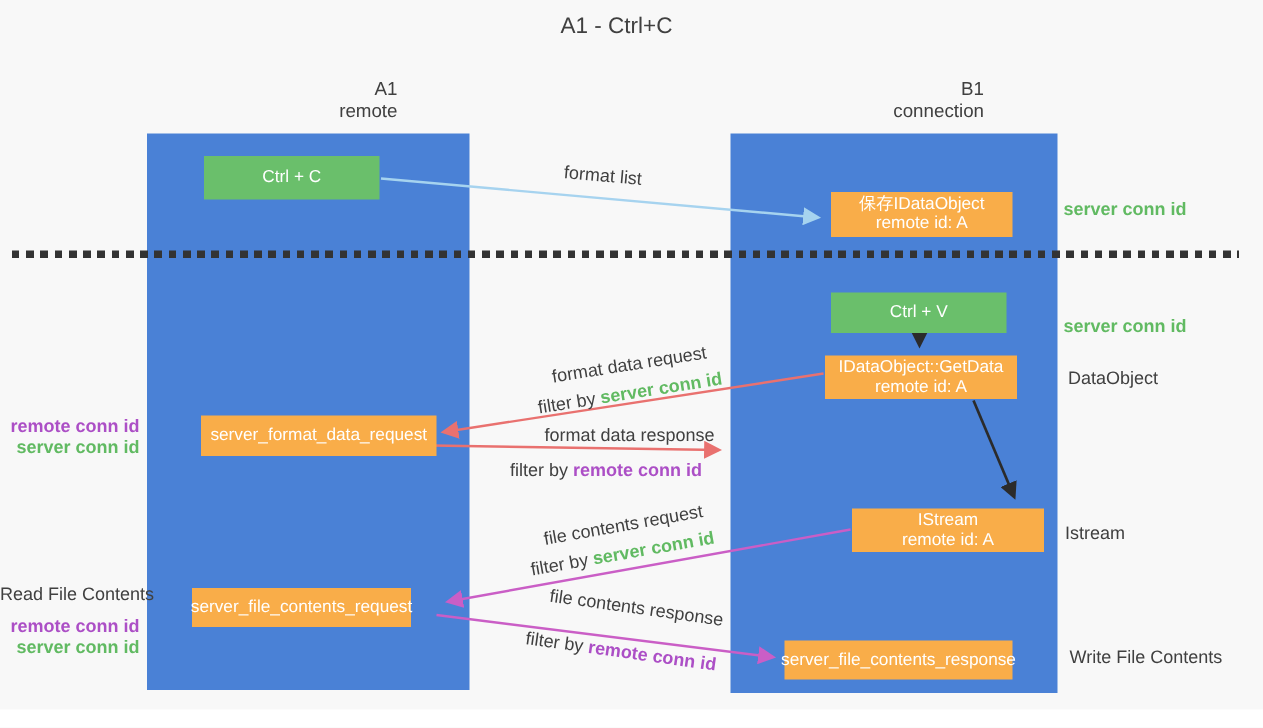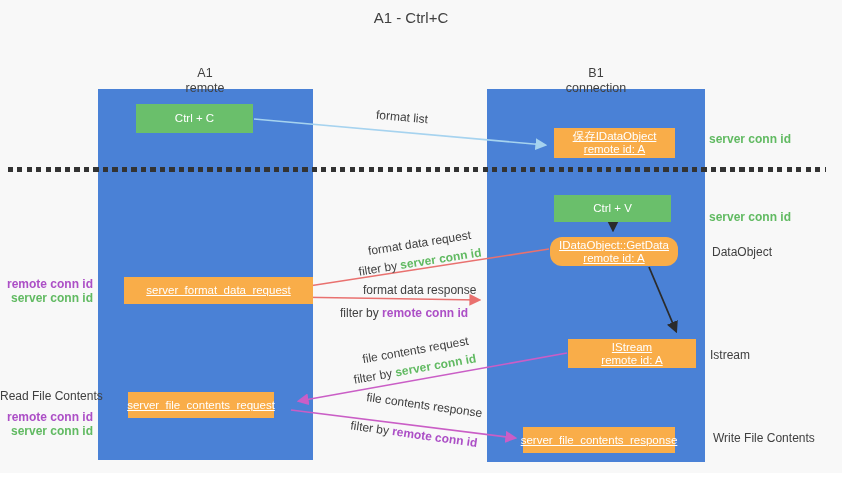--- a/index.html
+++ b/index.html
@@ -7,36 +7,36 @@
   #stage{
     position:relative;width:842px;height:485px;
     background:var(--bg);overflow:hidden;
   }
   #bottom-strip{position:absolute;left:0;top:473px;width:842px;height:12px;background:var(--white);}
   .abs{position:absolute;}
   #title{left:296px;top:8px;width:230px;text-align:center;color:var(--darktext);font-size:15px;line-height:19px;}
   .lane{top:89px;height:371px;background:var(--blue);}
   #lane-a{left:98px;width:215px;}
   #lane-b{left:487px;width:218px;height:373px;}
-  .lane-header{top:66px;width:120px;text-align:center;color:var(--darktext);font-size:12.5px;line-height:15px;}
+  .lane-header{top:52px;width:120px;text-align:right;color:var(--darktext);font-size:12.5px;line-height:15px;}
   #lane-a-header{left:145px;}
   #lane-b-header{left:536px;}
   #dotted-line{
     left:8px;top:167px;width:818px;height:5px;
     background:repeating-linear-gradient(90deg,var(--dot) 0 5px,transparent 5px 9.5px);
   }
   .node{display:flex;align-items:center;justify-content:center;text-align:center;
         color:var(--white);font-size:11.5px;line-height:13px;}
   .green-node{background:var(--green);}
-  .orange-node{background:var(--orange);text-decoration:underline;}
+  .orange-node{background:var(--orange);}
   #box-ctrl-c{left:136px;top:104px;width:117px;height:29px;}
   #box-save-idataobject{left:554px;top:128px;width:121px;height:30px;}
   #box-ctrl-v{left:554px;top:180px;width:117px;height:27px;margin-top:15px;}
-  #box-getdata{left:550px;top:237px;width:128px;height:29px;border-radius:12px;}
-  #box-format-request{left:124px;top:277px;width:189px;height:27px;}
+  #box-getdata{left:550px;top:237px;width:128px;height:29px;}
+  #box-format-request{left:134px;top:277px;width:157px;height:27px;}
   #box-format-response{left:487px;top:288px;width:158px;height:27px;}
   #box-istream{left:568px;top:339px;width:128px;height:29px;}
   #box-file-request{left:128px;top:392px;width:146px;height:26px;}
   #box-file-response{left:523px;top:427px;width:152px;height:26px;}
   .arrow-label{font-size:12px;color:var(--darktext);white-space:nowrap;text-align:center;}
   .green-t{color:var(--greentext);font-weight:bold;}
   .purple-t{color:var(--purpletext);font-weight:bold;}
   #lbl-format-list{left:352px;top:110px;width:100px;transform:rotate(5deg);}
   #lbl-format-data-request{left:362px;top:236px;width:115px;transform:rotate(-9deg);}
   #lbl-filter-server-1{left:355px;top:255px;width:130px;transform:rotate(-9deg);}

